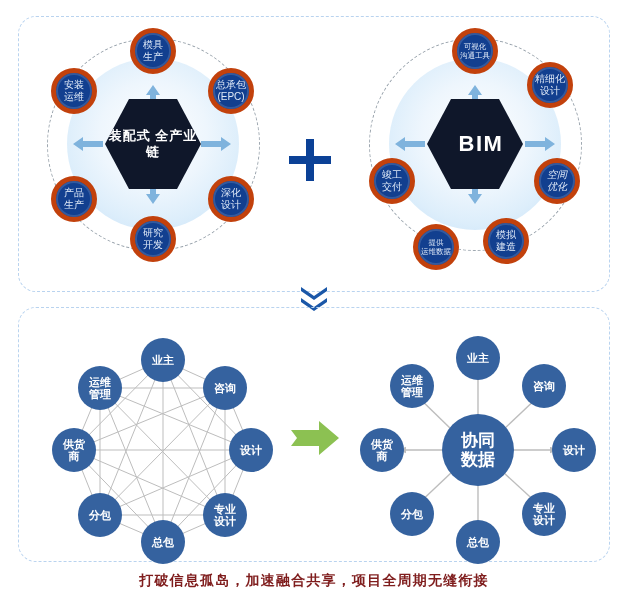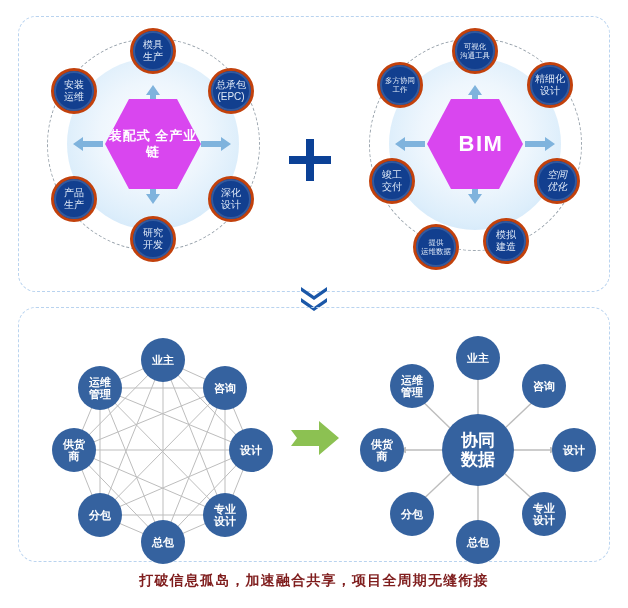--- a/index.html
+++ b/index.html
@@ -28,41 +28,41 @@
     position:absolute;border-radius:50%;
     background:radial-gradient(circle at 50% 45%, #ffffff 0%, #eef6fd 42%, #ddeefb 68%, #cfe6f9 84%, #eaf4fd 100%);
   }
   .orbit{
     position:absolute;border-radius:50%;
     border:1px dashed #9aa4ad;
   }
   .hexwrap{position:absolute;}
   .hex{
     width:100%;height:100%;
-    background:#d946ef;
+    background:#0f172a;
     clip-path:polygon(25% 3%,75% 3%,100% 50%,75% 97%,25% 97%,0% 50%);
     border-radius:14px;
     display:flex;align-items:center;justify-content:center;
     color:#fff;text-align:center;line-height:1.25;
     font-weight:bold;
   }
   .hex-label{font-size:13px;letter-spacing:1px;}
   .hex-label.bim{font-size:22px;letter-spacing:1.5px;margin-left:12px;}
 
   
   .fat-arrow{position:absolute;}
   .fa-up,.fa-down{width:12px;}
   .fa-left,.fa-right{height:12px;}
   .fa-up svg,.fa-down svg,.fa-left svg,.fa-right svg{display:block;}
 
   
   .cnode{
     position:absolute;border-radius:50%;
     background:#123f8f;
-    border:3px solid #c2410c;
+    border:5px solid #c2410c;
     box-shadow:inset 0 0 0 2px rgba(255,255,255,.14);
     display:flex;align-items:center;justify-content:center;
     text-align:center;color:#dfe9f7;line-height:1.18;
     font-size:10px;
     box-sizing:border-box;
   }
   .cnode.small{font-size:7.5px;line-height:1.2;}
   .cnode span{display:block;padding:0 2px;}
 
   
@@ -245,26 +245,20 @@
     <div class="cnode small" style="left:58px;top:196px;width:46px;height:46px;">
       <div>
           <span>提供</span>
            <span>运维数据</span>
         </div>
     </div>
     <div class="cnode" style="left:14px;top:130px;width:46px;height:46px;">
       <div>
           <span>竣工</span>
            <span>交付</span>
-        </div>
-    </div>
-    <div class="cnode small" style="left:22px;top:34px;width:46px;height:46px;">
-      <div>
-          <span>多方协同</span>
-           <span>工作</span>
         </div>
     </div>
   </div>
 
   <div id="chevron-down">
     <svg width="30" height="26" viewBox="0 0 30 26">
       <path d="M2 1 L15 10 L28 1 L28 5 L15 14 L2 5 Z" fill="#1a57a8"></path>
       <path d="M2 12 L15 21 L28 12 L28 16 L15 25 L2 16 Z" fill="#1a57a8"></path>
     </svg>
   </div>

